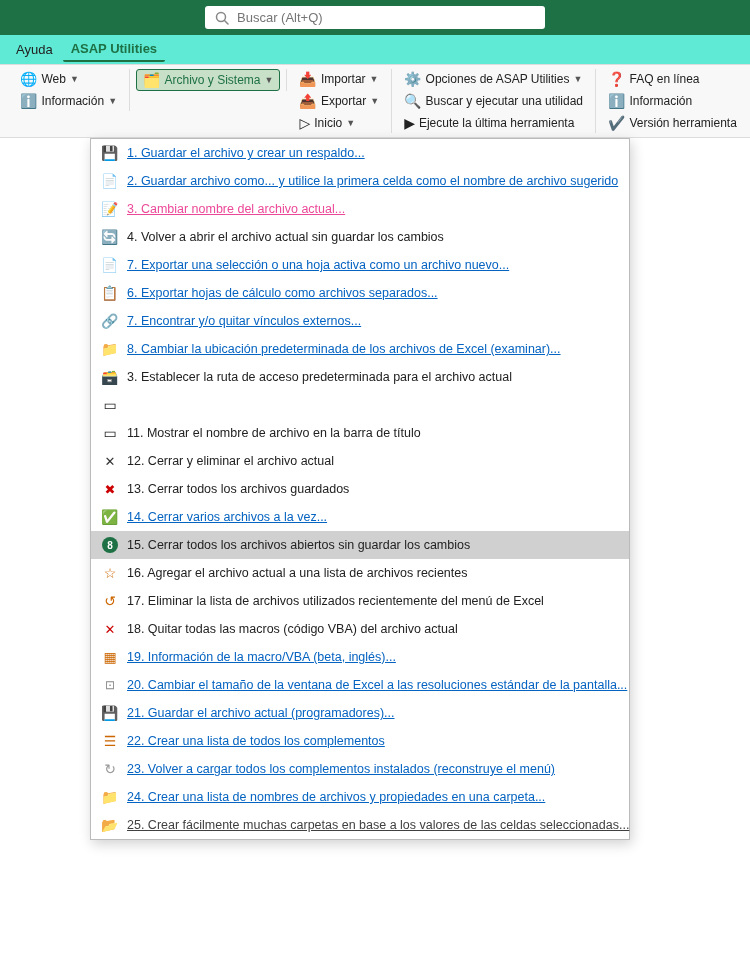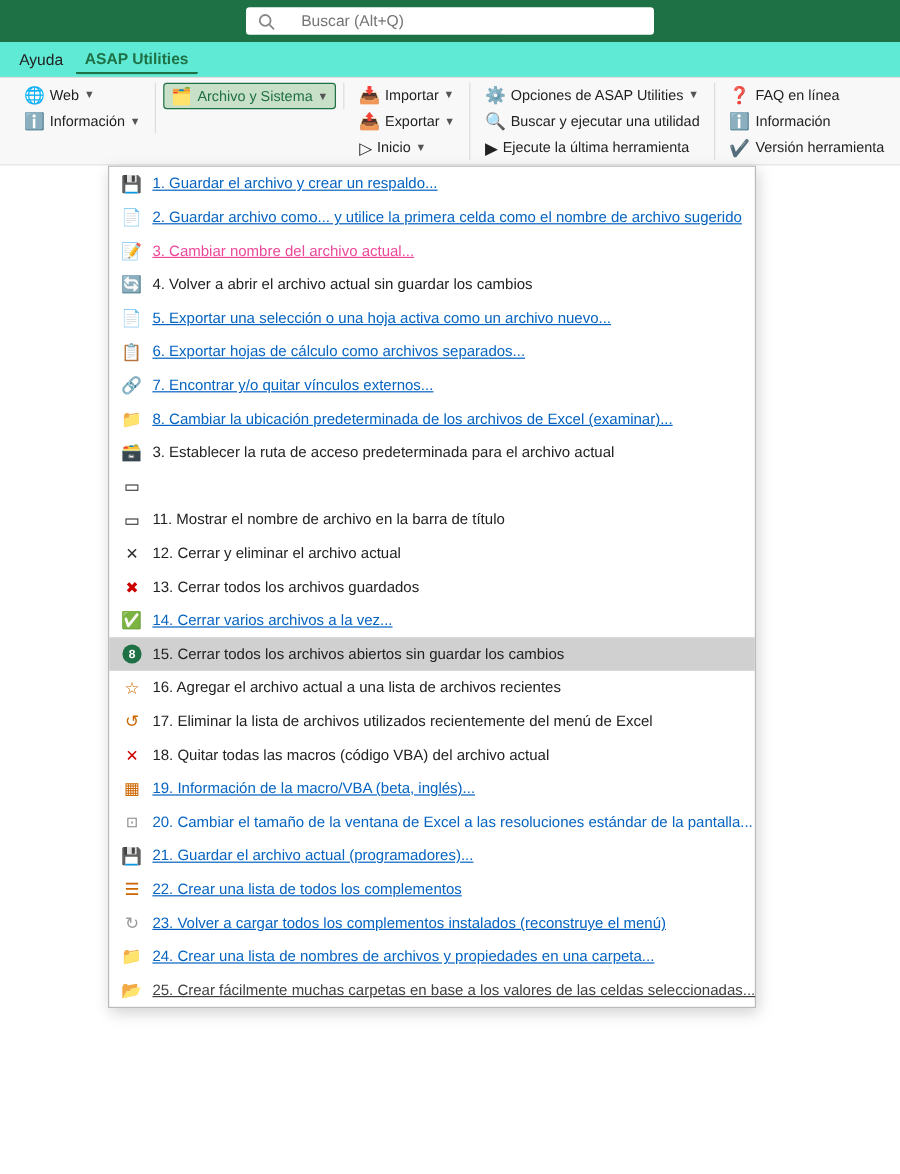--- a/index.html
+++ b/index.html
@@ -12,21 +12,21 @@
       display: flex;
       justify-content: center;
     }
     .search-input-wrap {
       display: flex;
       align-items: center;
       background: #fff;
       border-radius: 3px;
       padding: 4px 10px;
       width: 340px;
-      gap: 22px;
+      gap: 8px;
     }
     .search-input-wrap input {
       border: none;
       outline: none;
       font-size: 13px;
       color: #888;
       width: 100%;
     }
     .search-icon-svg { color: #888; flex-shrink: 0; }
 
@@ -233,21 +233,21 @@
       <div class="dropdown-item">
         <span class="item-icon">📝</span>
         <span style="color: #ec4899; text-decoration: underline;">3. Cambiar nombre del archivo actual...</span>
       </div>
       <div class="dropdown-item">
         <span class="item-icon" style="color: rgb(204, 102, 0); font-size: 14px;">🔄</span>
         <span>4. Volver a abrir el archivo actual sin guardar los cambios</span>
       </div>
       <div class="dropdown-item">
         <span class="item-icon">📄</span>
-        <span style="color: rgb(5, 99, 193); text-decoration: underline;">5. Exportar una selección o una hoja activa como un archivo nuevo...</span>
+        <span style="color: rgb(5, 99, 193); text-decoration: underline;">7. Exportar una selección o una hoja activa como un archivo nuevo...</span>
       </div>
       <div class="dropdown-item">
         <span class="item-icon">📋</span>
         <span style="color: rgb(5, 99, 193); text-decoration: underline;">6. Exportar hojas de cálculo como archivos separados...</span>
       </div>
       <div class="dropdown-item">
         <span class="item-icon" style="color: rgb(204, 102, 0); font-size: 14px;">🔗</span>
         <span style="color: rgb(5, 99, 193); text-decoration: underline;">7. Encontrar y/o quitar vínculos externos...</span>
       </div>
       <div class="dropdown-item">
@@ -294,21 +294,21 @@
       <div class="dropdown-item">
         <span class="item-icon" style="color: rgb(204, 0, 0); font-size: 13px;">✕</span>
         <span>18. Quitar todas las macros (código VBA) del archivo actual</span>
       </div>
       <div class="dropdown-item">
         <span class="item-icon" style="color: rgb(204, 102, 0); font-size: 14px;">▦</span>
         <span style="color: rgb(5, 99, 193); text-decoration: underline;">19. Información de la macro/VBA (beta, inglés)...</span>
       </div>
       <div class="dropdown-item">
         <span class="item-icon" style="color: rgb(136, 136, 136); font-size: 12px;">⊡</span>
-        <span style="color: rgb(5, 99, 193); ">20. Cambiar el tamaño de la ventana de Excel a las resoluciones estándar de la pantalla...</span>
+        <span style="color: rgb(5, 99, 193); text-decoration: underline;">20. Cambiar el tamaño de la ventana de Excel a las resoluciones estándar de la pantalla...</span>
       </div>
       <div class="dropdown-item">
         <span class="item-icon">💾</span>
         <span style="color: rgb(5, 99, 193); text-decoration: underline;">21. Guardar el archivo actual (programadores)...</span>
       </div>
       <div class="dropdown-item">
         <span class="item-icon" style="color: rgb(204, 102, 0); font-size: 14px;">☰</span>
         <span style="color: rgb(5, 99, 193); text-decoration: underline;">22. Crear una lista de todos los complementos</span>
       </div>
       <div class="dropdown-item">

